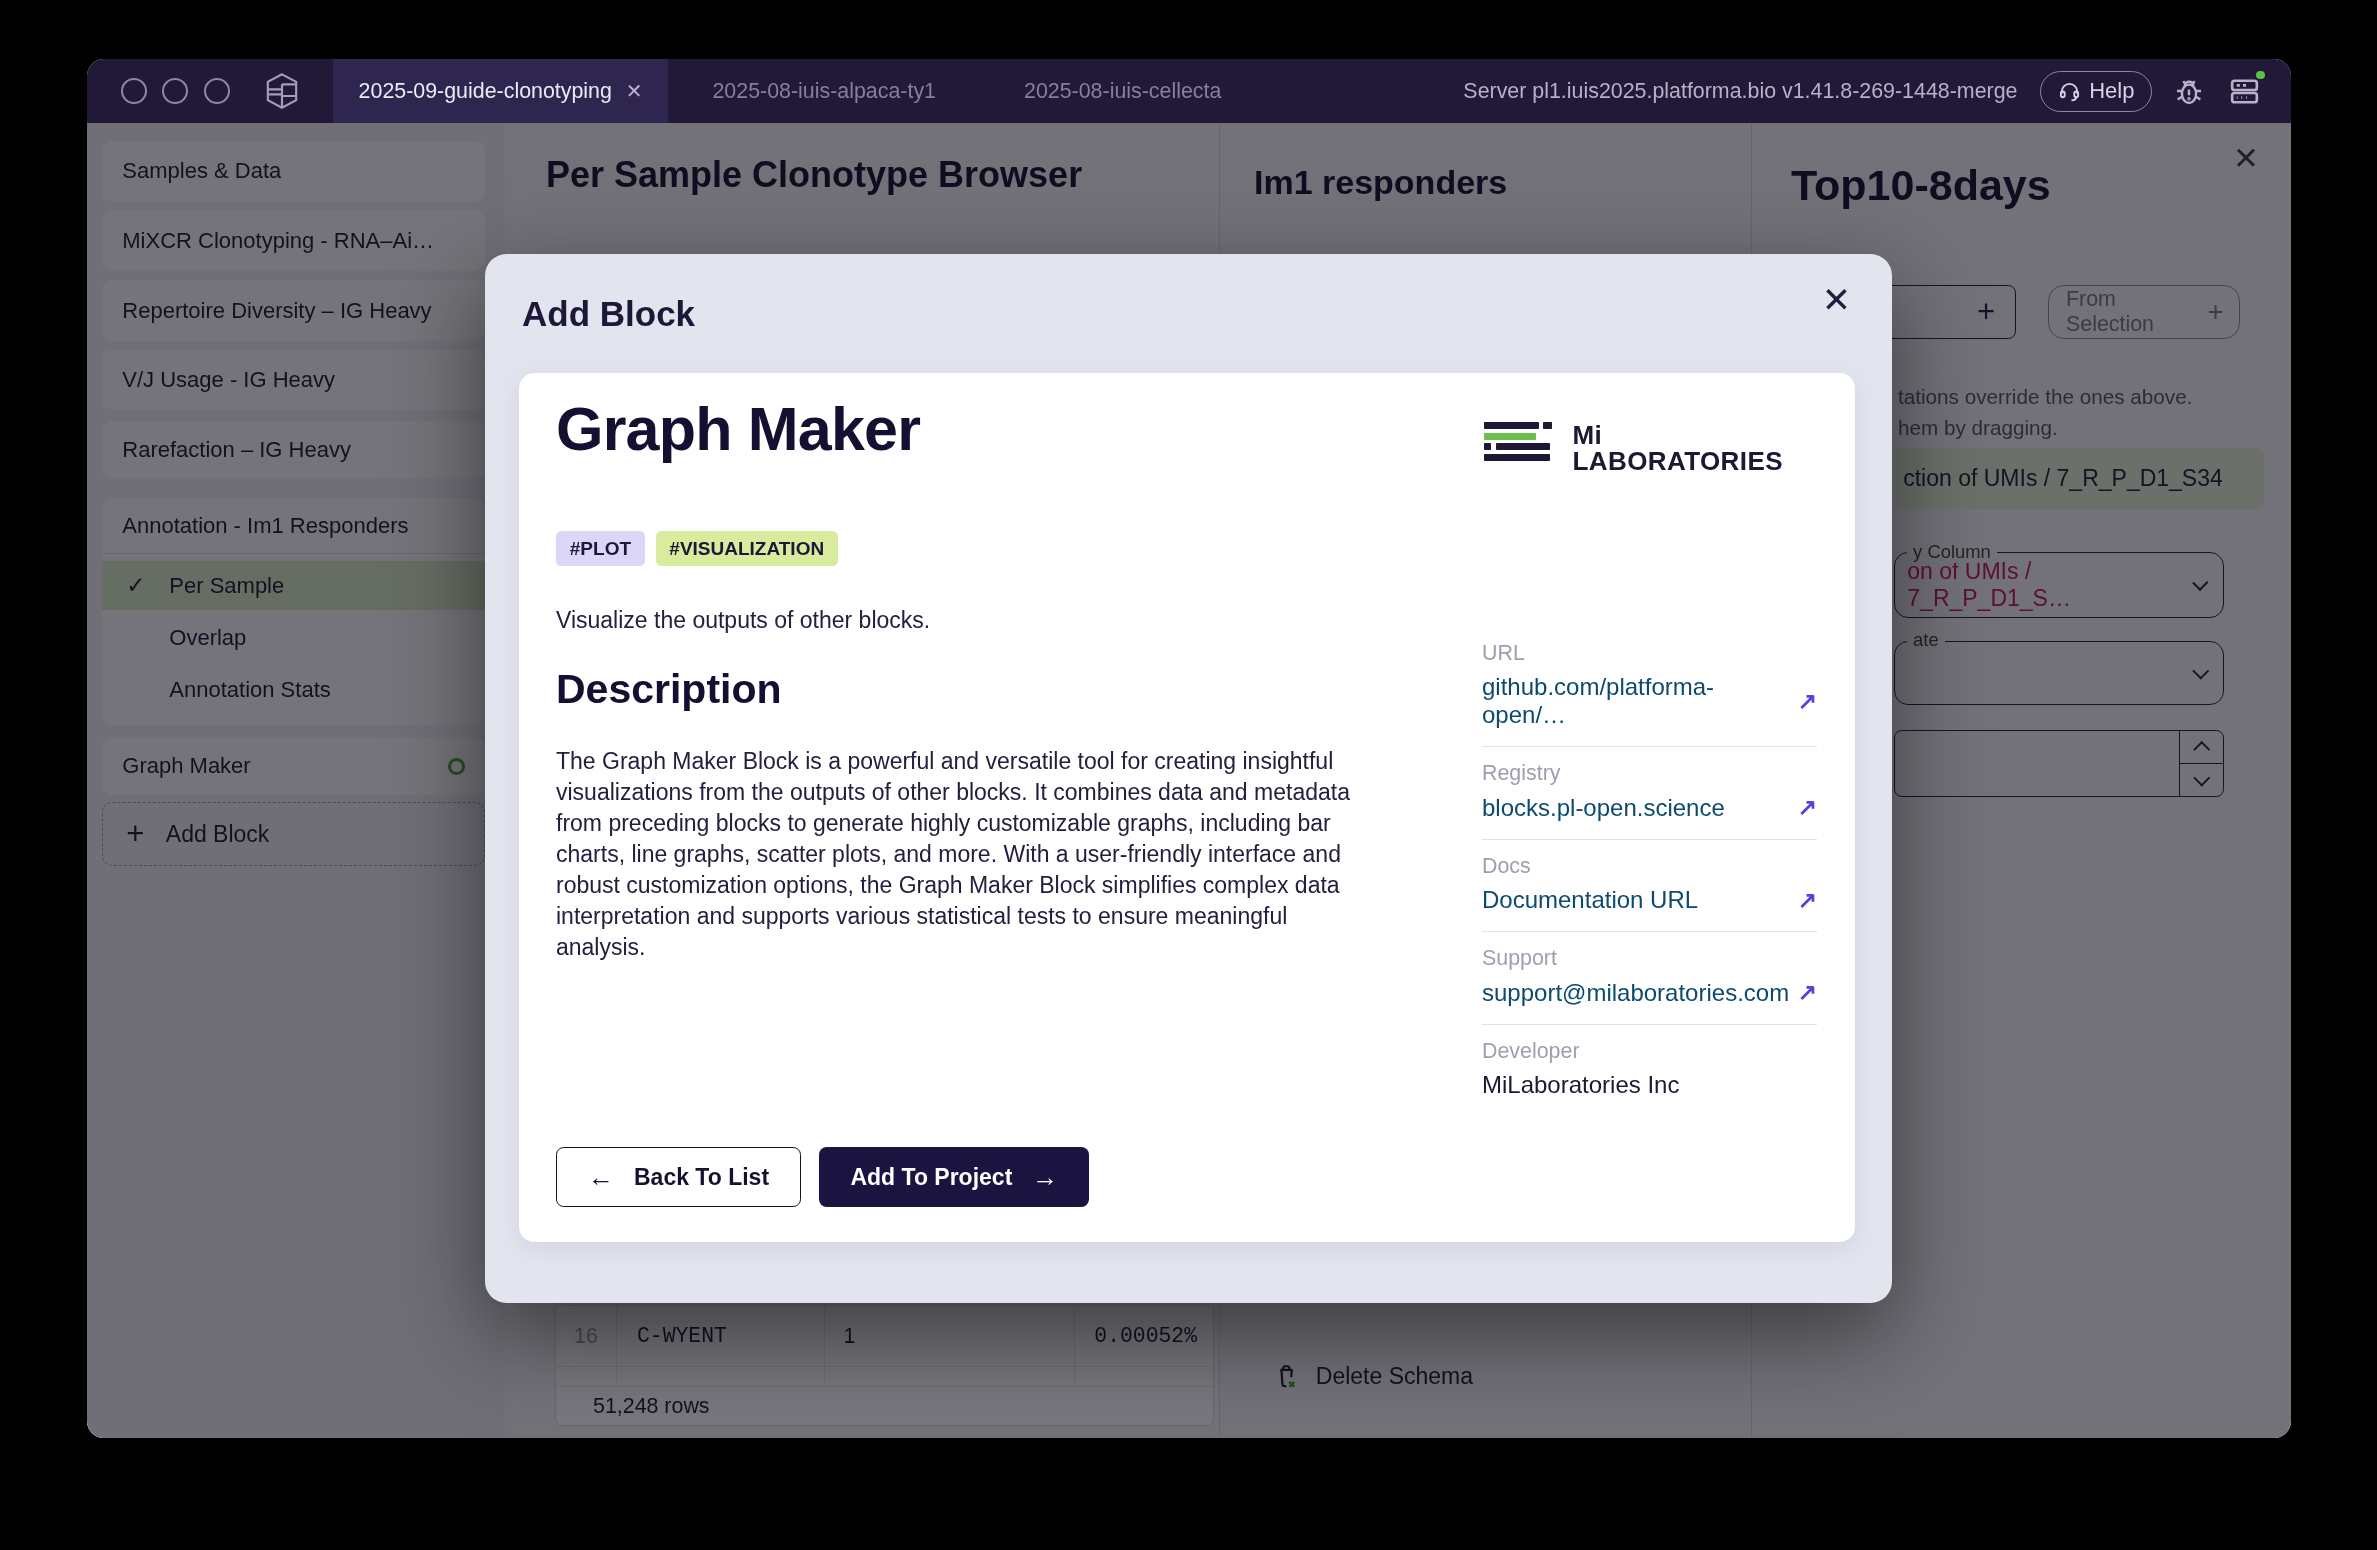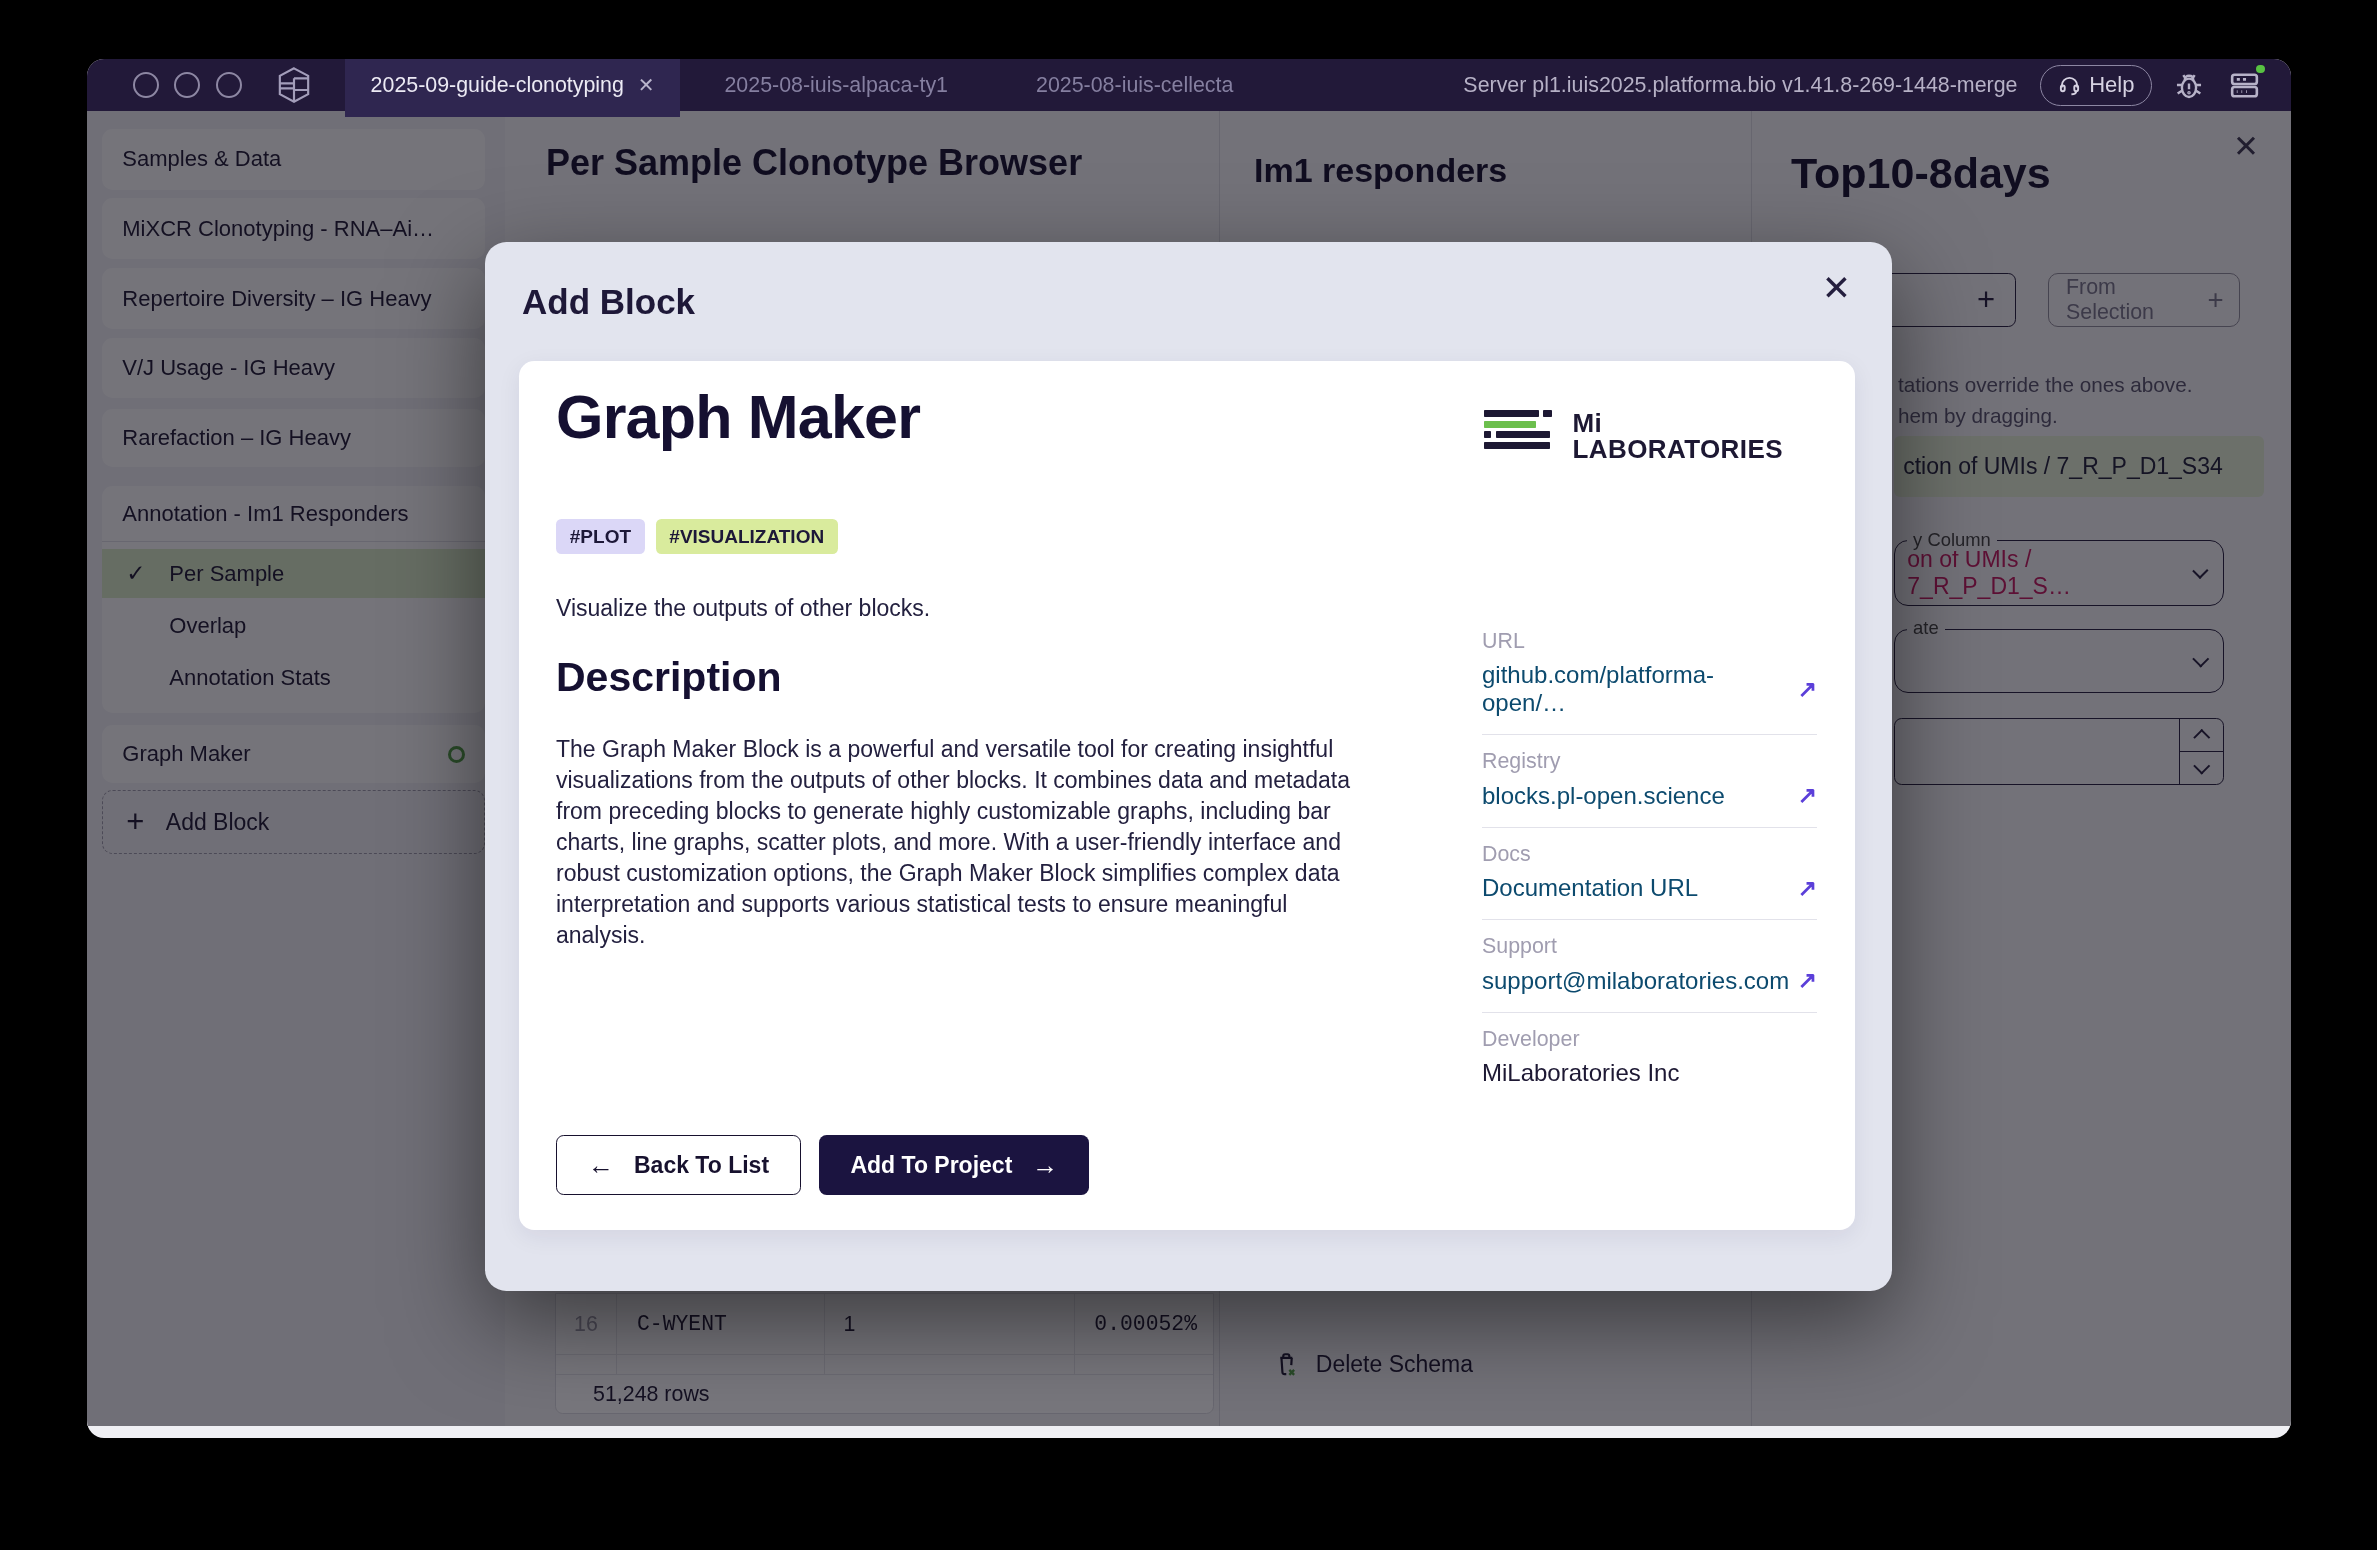--- a/index.html
+++ b/index.html
@@ -2,22 +2,22 @@
 <html style="font-size:12.3px"><head>
 <meta charset="utf-8">
 <style>
   * { margin:0; padding:0; box-sizing:border-box; }
   html,body { width:2377px; height:1550px; background:#000; overflow:hidden;
     font-family:"Liberation Sans", sans-serif; }
   .window { position:absolute; left:87px; top:59px; width:2204px; height:1379px;
     background:#f0f0f4; border-radius:17px; overflow:hidden; }
 
   
-  .topbar { position:relative; height:52px; background:#221939; display:flex; align-items:center;
-    padding-left:46px; z-index:100; }
+  .topbar { position:relative; height:64px; background:#221939; display:flex; align-items:center;
+    padding-left:34px; z-index:100; }
   .lights { display:flex; gap:15.3px; align-items:center; }
   .light { width:26px; height:26px; border-radius:50%; border:2.3px solid #8d87a3; }
   .cube { margin-left:32px; display:flex; }
   .tab-active { margin-left:31px; height:64px; background:#2f2650; display:flex; align-items:center;
     gap:13.8px; padding:0 26px; }
   .tab-active .tlabel { font-size:21.4px; color:#eceaf4; }
   .tab-active .tclose { font-size:20px; color:#b9b4cc; }
   .tab { padding:0 44px; font-size:21.4px; color:#857fa0; }
   .tb-spacer { flex:1; }
   .server-text { font-size:21.4px; color:#b6b1c6; margin-right:23px; }
@@ -57,21 +57,21 @@
   .im1-panel .panel-title { position:absolute; left:34px; top:40px; font-size:34px; }
   .top10-panel { position:absolute; left:1664px; top:0; width:540px; height:100%; border-left:1.5px solid #d6d6de; }
   .top10-panel .panel-title { position:absolute; left:39px; top:38px; font-size:43px; }
   .panel-close { position:absolute; right:32px; top:17px; font-size:31px; font-weight:300; color:#3a3550; }
 
   .btn-outline-dark { border:1.9px solid #241e3e; border-radius:7.7px; background:transparent; }
   .partial-btn { position:absolute; left:46px; top:162px; width:218px; height:54px;
     display:flex; align-items:center; justify-content:flex-end; padding-right:20px;
     font-size:31px; font-weight:300; color:#241e3e; }
   .from-sel-btn { position:absolute; left:296px; top:162px; width:192px; height:54px;
-    border:1.5px solid #8d8a99; border-radius:10px; display:flex; align-items:center;
+    border:1.5px solid #8d8a99; border-radius:16px; display:flex; align-items:center;
     justify-content:space-between; padding:0 15.3px 0 17px; color:#77738a; font-size:21.4px; }
   .from-sel-btn .plus { font-size:27.6px; font-weight:300; }
   .note { position:absolute; left:146px; top:258px; width:352px; font-size:20.7px; color:#55516b; line-height:31px; }
   .green-row { position:absolute; left:142px; top:325px; width:370px; height:61px; background:#e0ead2;
     border-radius:6.1px; display:flex; align-items:center; font-size:23px; color:#20203a; padding-left:9.2px; }
   .float-field { position:absolute; left:142px; width:330px; border:1.5px solid #241e3e; border-radius:14px;
     display:flex; align-items:center; justify-content:space-between; padding:0 17px 0 12.3px;
     font-size:23px; color:#be185d; background:transparent; }
   .float-label { position:absolute; left:155px; font-size:18.4px; color:#404040; background:#f0f0f4;
     padding:0 6.1px; z-index:2; }

